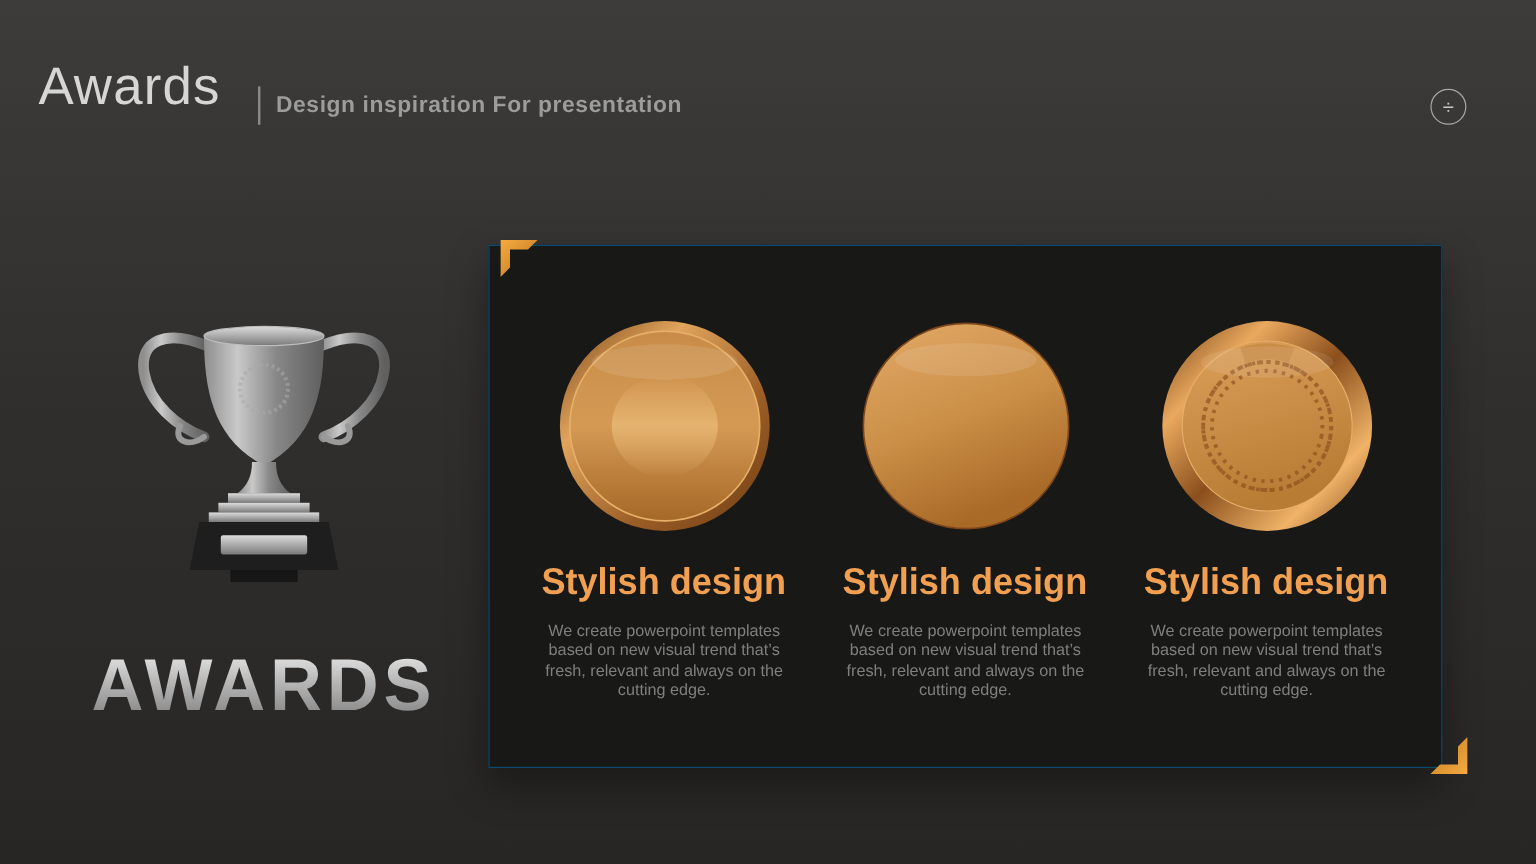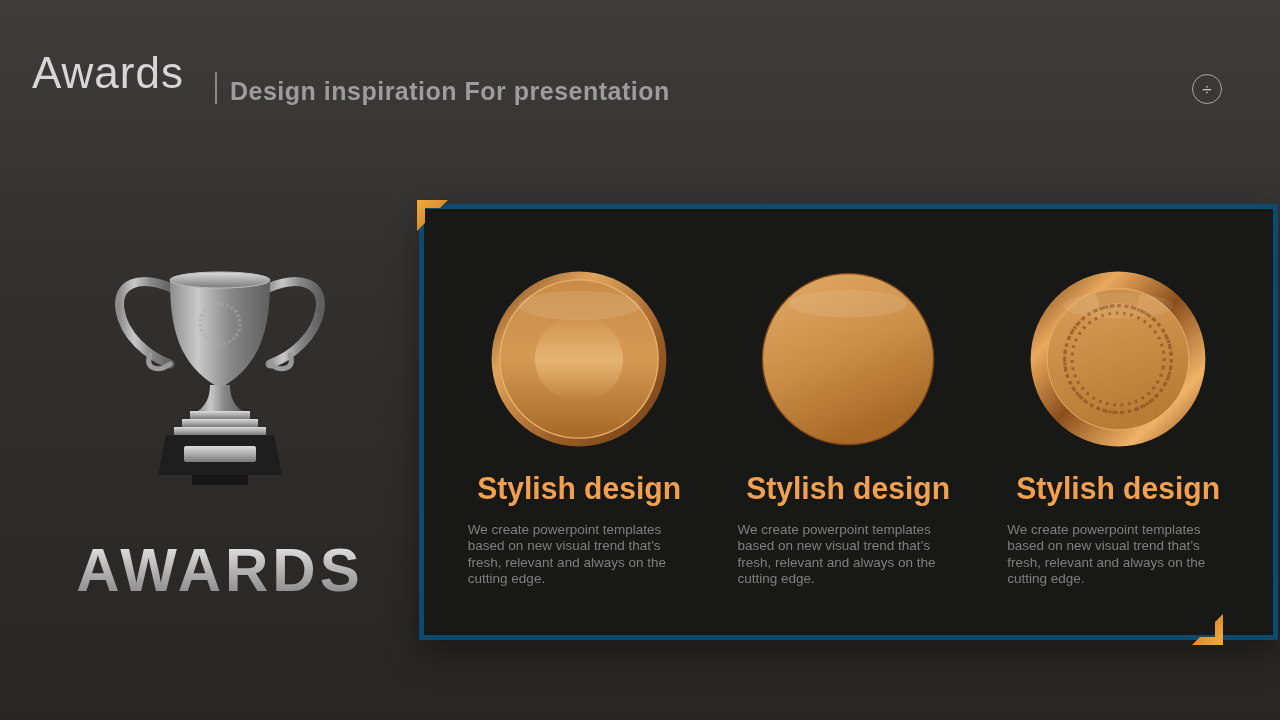--- a/index.html
+++ b/index.html
@@ -12,56 +12,56 @@
   
   .hdr-title{
     position:absolute; left:32px; top:16px;
     font-size:44px; font-weight:400; letter-spacing:1px; color:#d6d6d6;
   }
   .hdr-divider{
     position:absolute; left:215px; top:40px; width:2px; height:32px; background:#8a8a8a;
   }
   .hdr-subtitle{
     position:absolute; left:230px; top:45px;
-    font-size:25px; font-weight:700; letter-spacing:0.5px; color:#9c9c9c;
+    font-size:19px; font-weight:700; letter-spacing:0.5px; color:#9c9c9c;
   }
   .circle-btn{
     position:absolute; left:1192px; top:42px; width:30px; height:30px;
     border:1px solid #a8a8a8; border-radius:50%;
     display:flex; align-items:center; justify-content:center;
     color:#c8c8c8; font-size:17px; line-height:1; cursor:pointer; background:transparent;
   }
   
   .emblem-svg{ position:absolute; left:60px; top:192px; }
   .awards-word{
     position:absolute; left:60px; top:504px; width:320px;
     text-align:center; font-size:60px; font-weight:700; letter-spacing:4px;
     background:linear-gradient(180deg,#efefef 5%, #b9b9b9 45%, #7e7e7e 95%);
     -webkit-background-clip:text; background-clip:text; color:transparent;
     transform:scaleY(1.02);
   }
   
   .panel{
-    position:absolute; left:419px; top:172px; width:859px; height:436px;
-    background:#181817; border:5px solid #0c4a6e;
+    position:absolute; left:407px; top:172px; width:795px; height:436px;
+    background:#181817; border:1px solid #0c4a6e;
     box-shadow:0 14px 30px rgba(0,0,0,.35);
     display:flex; justify-content:space-around; align-items:flex-start;
     padding:58px 20px 0 20px;
   }
   .bracket{ position:absolute; }
   .bracket.tl{ left:417px; top:168px; }
   .bracket.br{ left:1189px; top:579px; transform:rotate(180deg); }
   .card{ width:250px; display:flex; flex-direction:column; align-items:center; }
   .medal{ width:184px; height:184px; }
   .card-heading{
     margin-top:20px; font-size:31px; font-weight:700; letter-spacing:0px;
     color:#f0a050; transform:scaleX(.97); white-space:nowrap;
   }
   .card-body{
-    margin-top:15px; width:222px; 
+    margin-top:15px; width:222px; text-align:center;
     font-size:13.5px; line-height:1.22; color:#7f7f7f;
   }
 </style>
 </head>
 <body>
 
 <div style="width:100%;height:100%;position:relative;margin-top:32px;">
 
   <div class="hdr-title">Awards</div>
   <div class="hdr-divider"></div>

